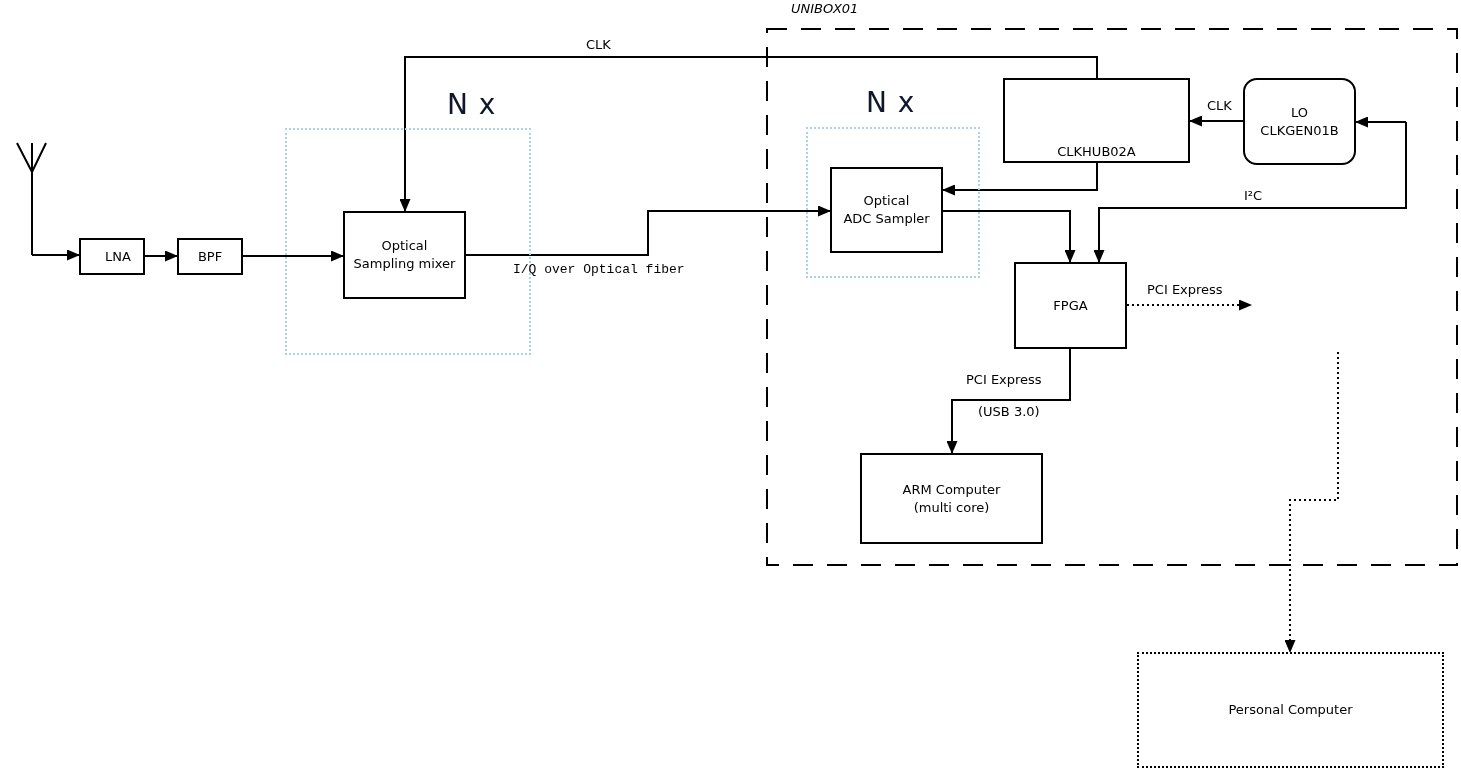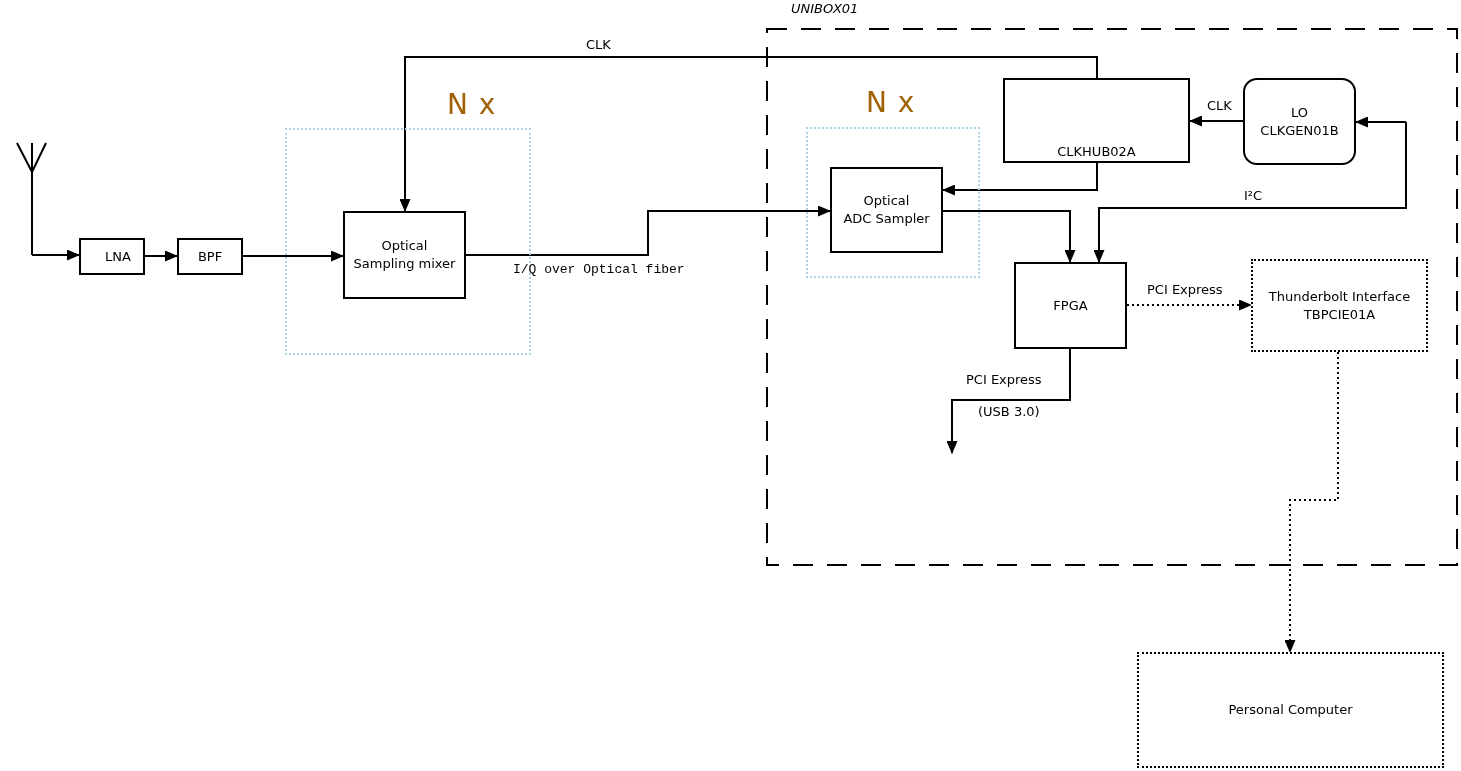--- a/index.html
+++ b/index.html
@@ -10,21 +10,21 @@
   }
   .layer{position:absolute;left:0;top:0;width:1461px;height:771px;}
   .node{
     position:absolute;box-sizing:border-box;border:2px solid #000;background:#fff;
     display:flex;align-items:center;justify-content:center;text-align:center;
   }
   .node .node-label{white-space:pre-line;font-size:13px;line-height:1.35;}
   .node.dotted{border:2px dotted #000;}
   .group{position:absolute;box-sizing:border-box;border:2px dotted #a9d3e6;background:transparent;}
   .edge-label{position:absolute;font-size:13px;white-space:nowrap;}
-  .nx-label{position:absolute;font-size:28px;color:#a16207;white-space:nowrap;letter-spacing:1px;}
+  .nx-label{position:absolute;font-size:28px;color:#0f172a;white-space:nowrap;letter-spacing:1px;}
   .unibox-label{position:absolute;font-size:13px;white-space:nowrap;}
 </style>
 </head>
 <body>
 
 <div class="canvas">
 
   <svg class="layer" width="1461" height="771" viewBox="0 0 1461 771">
     <defs>
       <marker id="arrow" viewBox="0 0 13 11" refX="12" refY="5.5" markerWidth="13" markerHeight="11" markerUnits="userSpaceOnUse" orient="auto">
@@ -89,23 +89,23 @@
   <div class="node" style="left:1003px;top:78px;width:187px;height:85px;align-items:flex-end;">
     <span class="node-label">CLKHUB02A</span>
   </div>
   <div class="node" style="left:1243px;top:78px;width:113px;height:87px;border-radius:14px;">
     <span class="node-label">LO
 CLKGEN01B</span>
   </div>
   <div class="node" style="left:1014px;top:262px;width:113px;height:87px;">
     <span class="node-label">FPGA</span>
   </div>
-  <div class="node dotted" style="left:1251px;top:259px;width:177px;height:93px;">
-    <span class="node-label">Thunderbolt Interface
-TBPCIE01A</span>
+  <div class="node" style="left:860px;top:453px;width:183px;height:91px;">
+    <span class="node-label">ARM Computer
+(multi core)</span>
   </div>
   <div class="node dotted" style="left:1137px;top:652px;width:307px;height:116px;justify-content:center;">
     <span class="node-label">Personal Computer</span>
   </div>
 
   <div class="edge-label" style="left:586px;top:37px;">CLK</div>
   <div class="edge-label" style="left:513px;top:262px;font-family:Liberation Mono, monospace;">I/Q over Optical fiber</div>
   <div class="edge-label" style="left:1207px;top:98px;">CLK</div>
   <div class="edge-label" style="left:1244px;top:188px;">I²C</div>
   <div class="edge-label" style="left:1147px;top:282px;">PCI Express</div>

